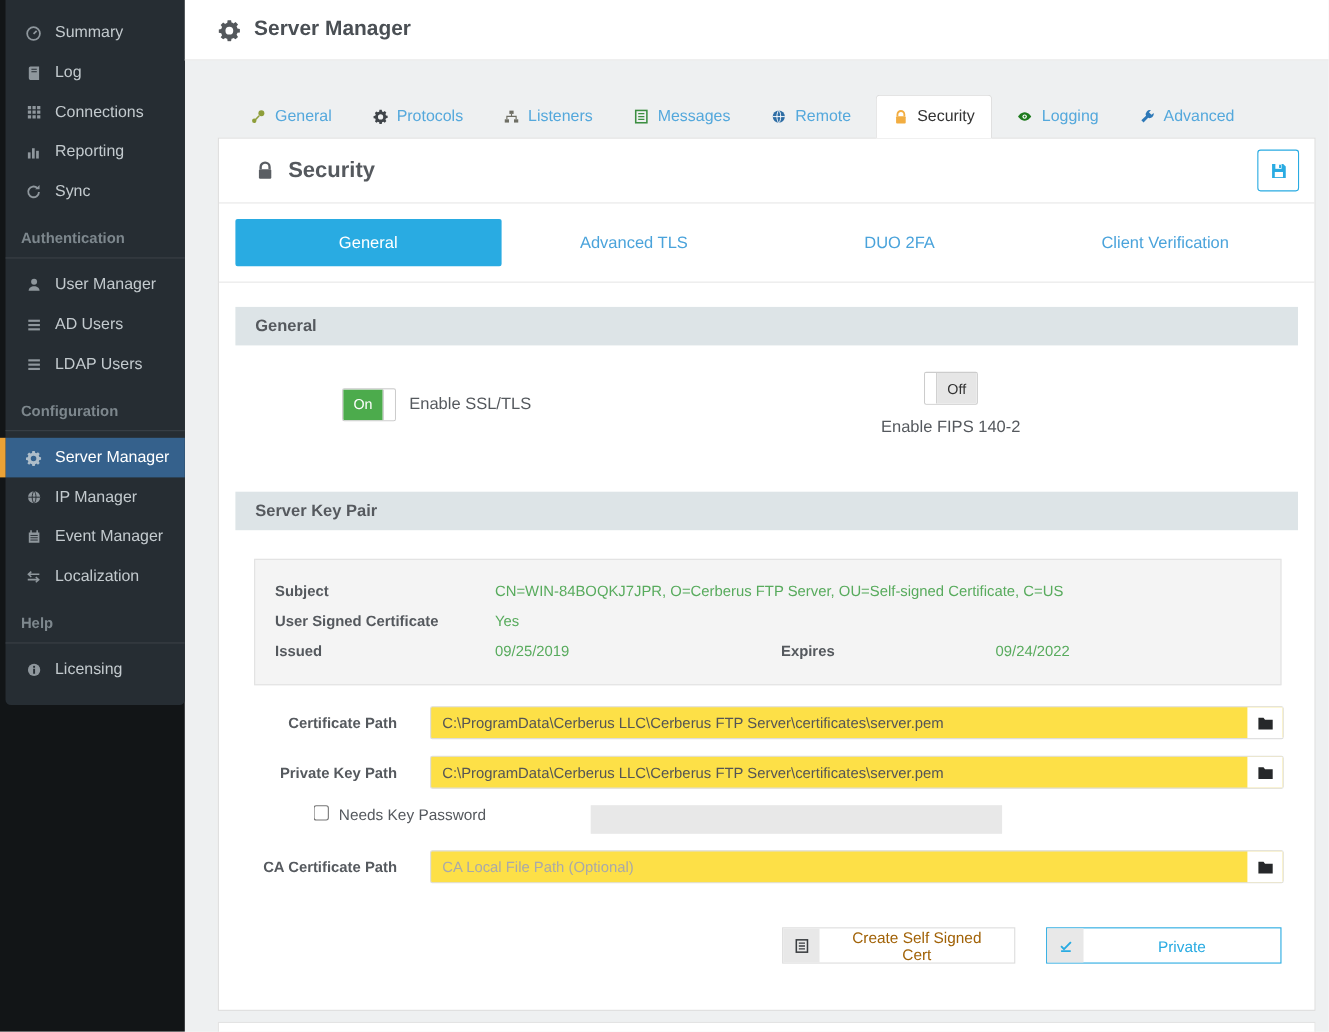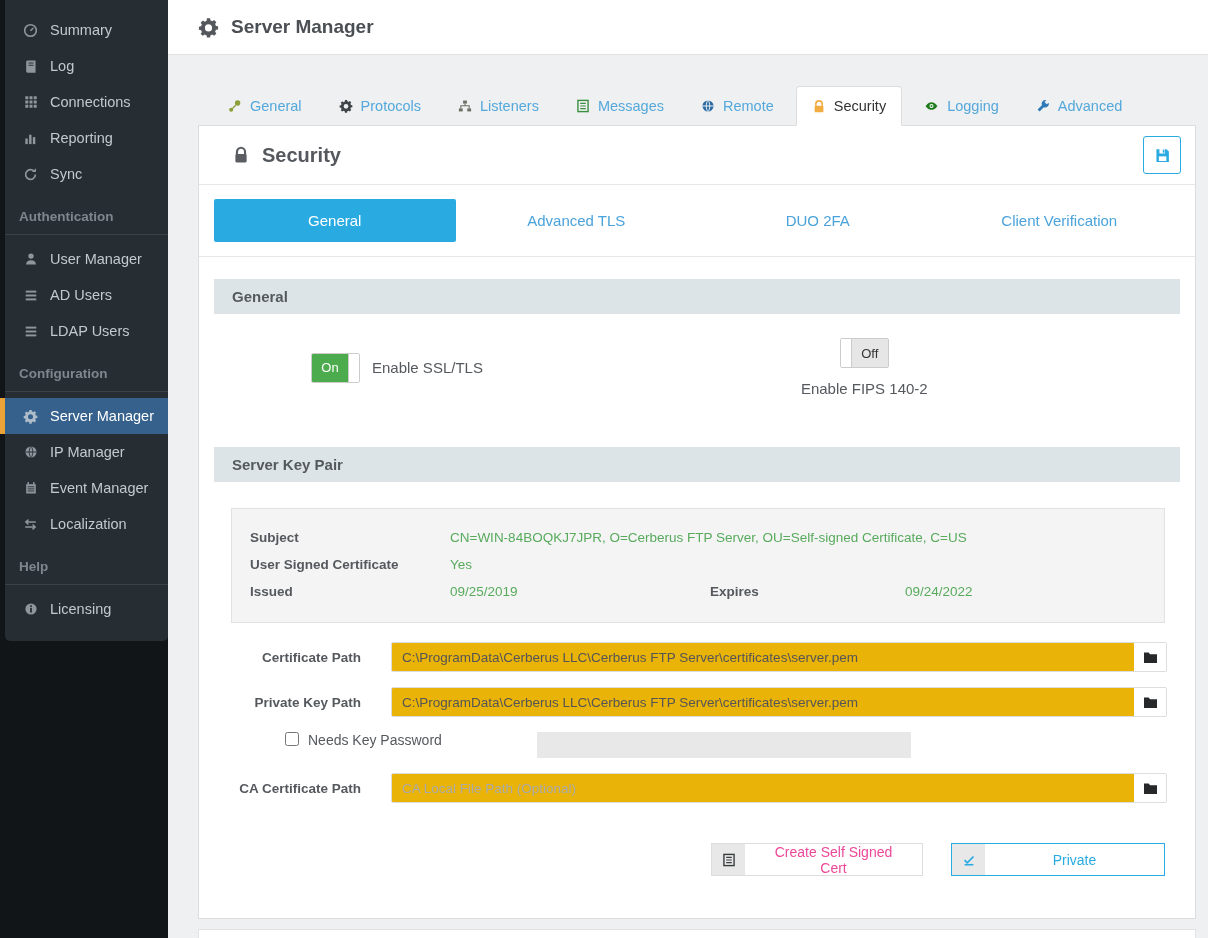--- a/index.html
+++ b/index.html
@@ -67,34 +67,34 @@
   .clabel { width:200px; font-size:13.5px; font-weight:bold; color:#55595e; flex-shrink:0; }
   .cvalue { font-size:13.5px; color:#58ab5d; }
   .cvalue.w { width:260px; flex-shrink:0; }
   .clabel.w2 { width:195px; }
 
   
   .form-area { margin-top:19px; }
   .frow { display:flex; align-items:center; margin-bottom:15px; }
   .flabel { width:162px; text-align:right; font-size:13.5px; font-weight:bold; color:#55595e; flex-shrink:0; }
   .fgap { width:30px; flex-shrink:0; }
-  .input-group { display:flex; width:776px; height:30px; border:1px solid #ddd; background:#eab308; border-radius:2px; }
+  .input-group { display:flex; width:776px; height:30px; border:1px solid #ddd; background:#fde047; border-radius:2px; }
   .input-group input { flex:1; border:none; outline:none; padding:0 10px; font-size:13.5px; color:#555; font-family:"Liberation Sans",sans-serif; background:transparent; }
   .input-group input::placeholder { color:#a9a9a9; }
   .addon { width:32px; border:none; background:#fff; color:#26282a; display:flex; align-items:center; justify-content:center; cursor:pointer; }
   .cb-row { margin-left:86px; margin-bottom:15px; display:flex; align-items:flex-start; }
   .cb-row input[type=checkbox] { width:14px; height:14px; margin-right:9px; }
   .cb-row .cb-label { font-size:14px; color:#55595e; }
   .pw-disabled { margin-left:95px; width:374px; height:26px; background:#e8e8e8; border:none; }
 
   
   .actions { display:flex; justify-content:flex-end; gap:28px; margin:40px 30px 0 0; padding-bottom:42px; }
   .icon-btn { display:flex; height:33px; border:1px solid #ddd; background:#fff; cursor:pointer; padding:0; font-family:"Liberation Sans",sans-serif; }
   .icon-btn .icell { width:33px; background:#e8e8e8; display:flex; align-items:center; justify-content:center; }
-  .icon-btn .blabel { display:flex; align-items:center; justify-content:center; font-size:14px; color:#ec4899; padding:0 16px; }
+  .icon-btn .blabel { display:flex; align-items:center; justify-content:center; font-size:14px; color:#a16207; padding:0 16px; }
   .btn-create { width:212px; }
   .btn-create .icell { color:#3a3d40; }
   .btn-verify { width:214px; border-color:#29abe2; }
   .btn-verify .icell { color:#29abe2; }
   .btn-verify .blabel { color:#29abe2; flex:1; }
   .btn-create .blabel { flex:1; }
 
   
   .footer-bar { margin-top:10px; height:49px; background:#fff; border:1px solid #e3e3e3; display:flex; align-items:center; justify-content:flex-end; padding-right:15px; }
   .update-btn { width:218px; height:31px; background:#29abe2; border:none; display:flex; cursor:pointer; padding:0; font-family:"Liberation Sans",sans-serif; }

